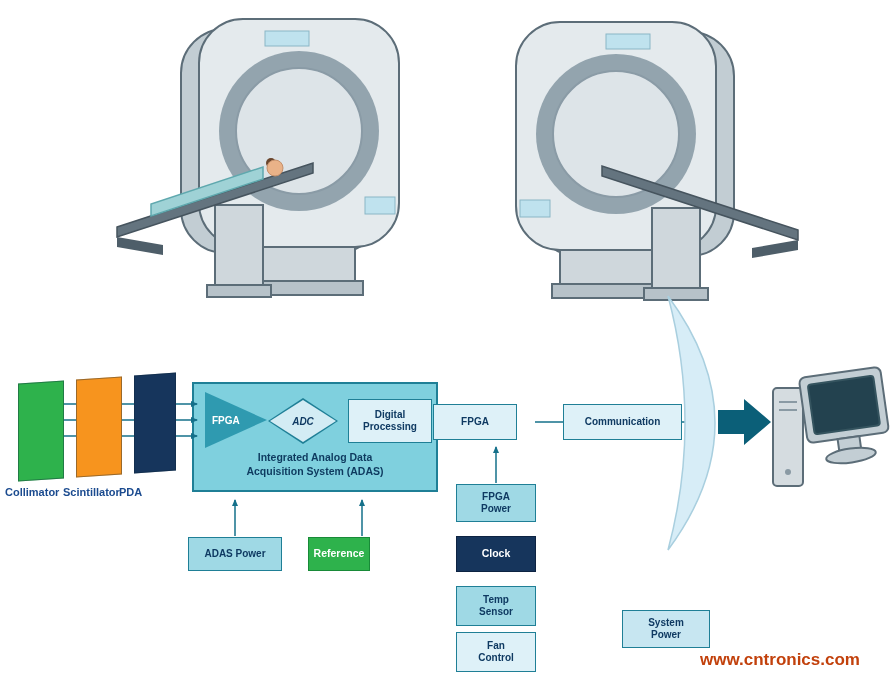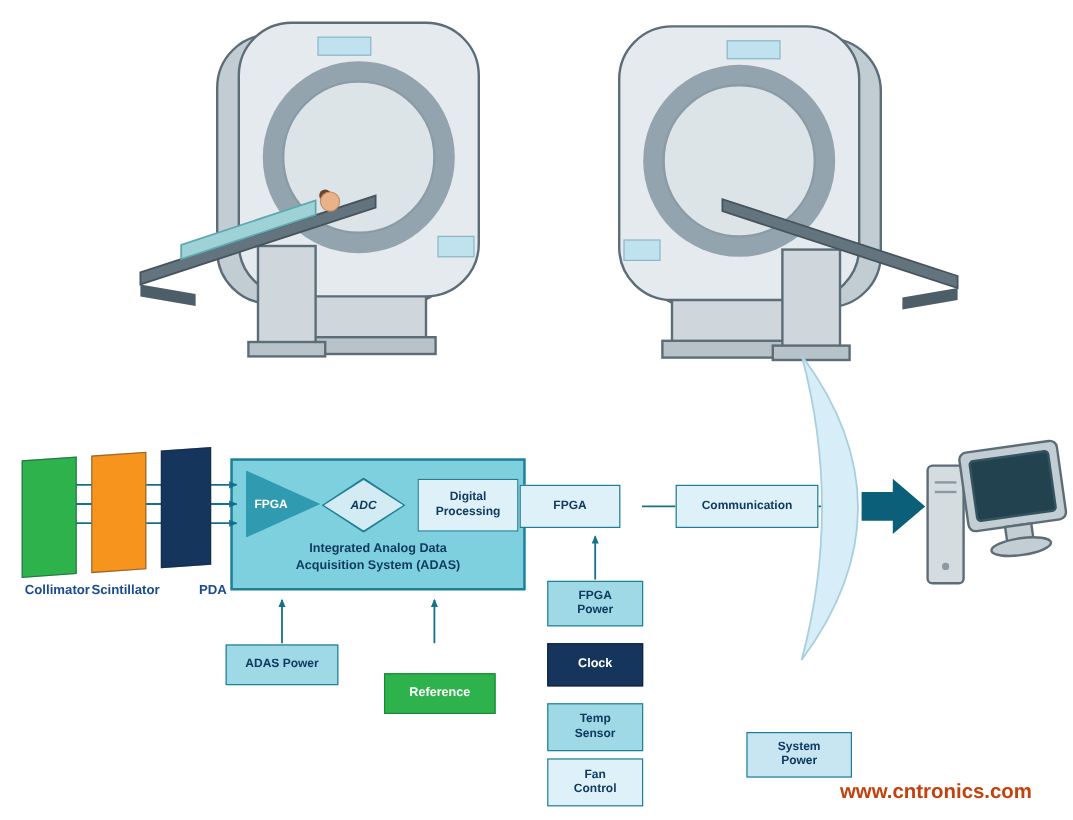--- a/index.html
+++ b/index.html
@@ -15,21 +15,21 @@
   .light{background:#def1f8}
   .softer{background:#c7e6f1}
   .strong{background:#8ed1df}
   .green{background:#2eb24c;border-color:#188a38;color:#fff;font-size:10.5px}
   .navy{background:#16355c;border-color:#0d2342;color:#fff;font-size:10.5px}
   .narrow span{display:inline-block;max-width:46px}
   .n60 span{display:inline-block;max-width:62px}
 
   .detector{position:absolute;z-index:4;border:1px solid rgba(15,40,60,.4);transform:skewY(-4deg);}
   .det-label{position:absolute;z-index:4;font-size:11px;font-weight:bold;color:#1b4b8f;
-             width:70px;text-align:right;}
+             width:70px;text-align:left;}
 
   .adas{position:absolute;left:192px;top:382px;width:246px;height:110px;background:#7fd0de;
         border:2px solid #1f7f96;z-index:2;box-sizing:border-box;}
   .adas-title{position:absolute;left:192px;top:450px;width:246px;text-align:center;
               font-size:10.5px;font-weight:bold;color:#0e3a5f;z-index:4;line-height:1.35;}
   .intg{position:absolute;left:205px;top:392px;width:62px;height:56px;background:#2f9ab0;
         clip-path:polygon(0 0,100% 50%,0 100%);z-index:4;display:flex;align-items:center;
         color:#fff;font-size:10px;font-weight:bold;padding-left:7px;box-sizing:border-box;}
   .adc{position:absolute;left:268px;top:398px;width:70px;height:46px;z-index:4;font-style:italic;}
   .adc .shape{position:absolute;inset:0;background:#1f7f96;
@@ -150,21 +150,21 @@
   <div class="box light" style="left:433px;top:404px;width:84px;height:36px;">
     <span>FPGA</span>
   </div>
   <div class="box light" style="left:563px;top:404px;width:119px;height:36px;justify-content:center;">
     <span>Communication</span>
   </div>
 
   <div class="box medium" style="left:188px;top:537px;width:94px;height:34px;">
     <span>ADAS Power</span>
   </div>
-  <div class="box green" style="left:320px;top:537px;width:93px;height:34px;margin-top:24px;">
+  <div class="box green" style="left:308px;top:537px;width:62px;height:34px;">
     <span>Reference</span>
   </div>
   <div class="box medium narrow" style="left:456px;top:484px;width:80px;height:38px;">
     <span>FPGA Power</span>
   </div>
   <div class="box navy" style="left:456px;top:536px;width:80px;height:36px;">
     <span>Clock</span>
   </div>
   <div class="box medium narrow" style="left:456px;top:586px;width:80px;height:40px;">
     <span>Temp Sensor</span>

